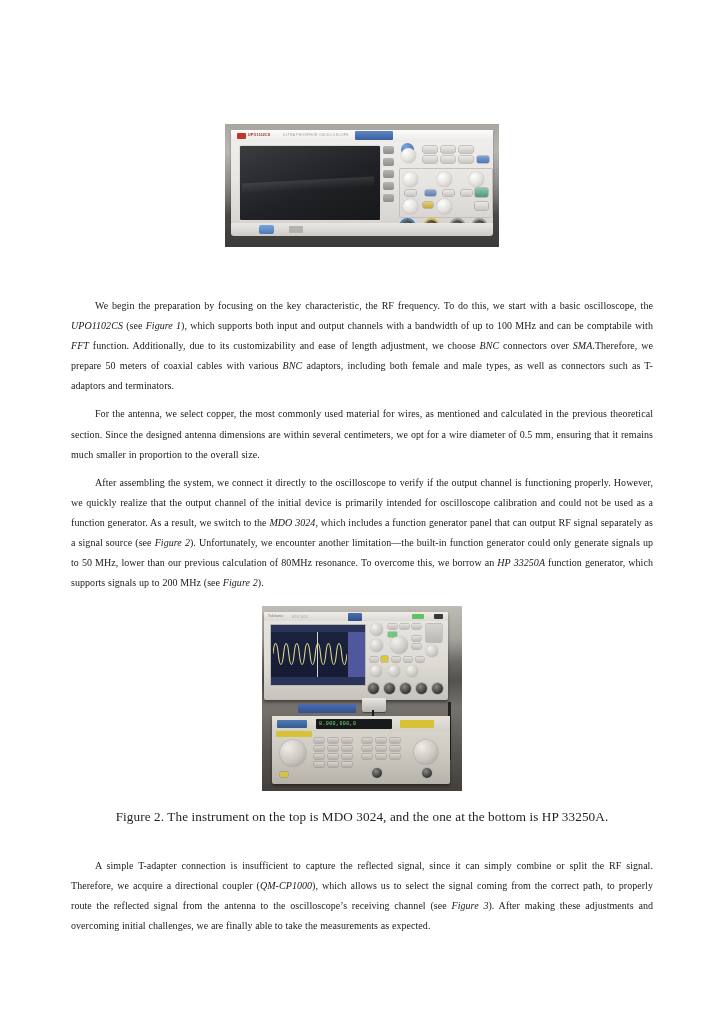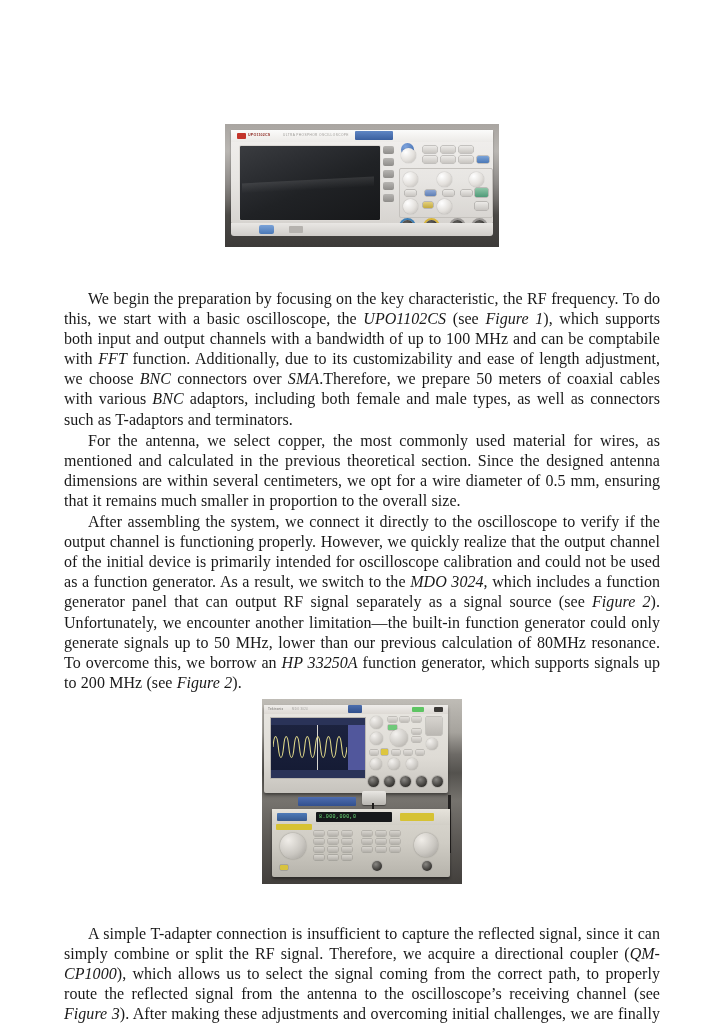--- a/index.html
+++ b/index.html
@@ -284,24 +284,24 @@
     box-shadow: 0 1px 1px rgba(0,0,0,.4);
   }
   .p2-bluetape {
     position: absolute; left: 36px; top: 98px; width: 58px; height: 9px;
     background: linear-gradient(180deg,#4e6db0,#32508e);
     border-radius: 1px;
   }
 
   
   p.body {
-    margin: 1px;
+    margin: 8px;
     text-align: justify;
     text-indent: 24px;
-    font-size: 16px;
+    font-size: 10px;
     line-height: 20.1px;
     color: #191919;
     letter-spacing: .05px;
     word-spacing: .2px;
   }
   p.body i { font-style: italic; }
 
   .gap-sm { height: 9px; }
   .gap-md { height: 15px; }
   .gap-lg { height: 22px; }
@@ -487,19 +487,20 @@
 
           <div class="p2-sbnc" style="left:100px; top:52px; width:10px; height:10px;"></div>
           <div class="p2-sbnc" style="left:150px; top:52px; width:10px; height:10px;"></div>
           <div class="p2-gbtn" style="left:8px;  top:56px; width:8px;  height:5px; background:#d8c33f;"></div>
         </div>
       </div>
     </div>
 
     <div class="gap-md" style="height:13px"></div>
 
+    <div class="fig-caption">Figure 2. The instrument on the top is MDO 3024, and the one at the bottom is HP 33250A.</div>
 
     <div class="gap-lg" style="height:22px"></div>
 
     <p class="body">A simple T-adapter connection is insufficient to capture the reflected signal, since it can simply combine or split the RF signal. Therefore, we acquire a directional coupler (<i>QM-CP1000</i>), which allows us to select the signal coming from the correct path, to properly route the reflected signal from the antenna to the oscilloscope’s receiving channel (see <i>Figure 3</i>). After making these adjustments and overcoming initial challenges, we are finally able to take the measurements as expected.</p>
 
   </div>
 </div>
 
 </body></html>

